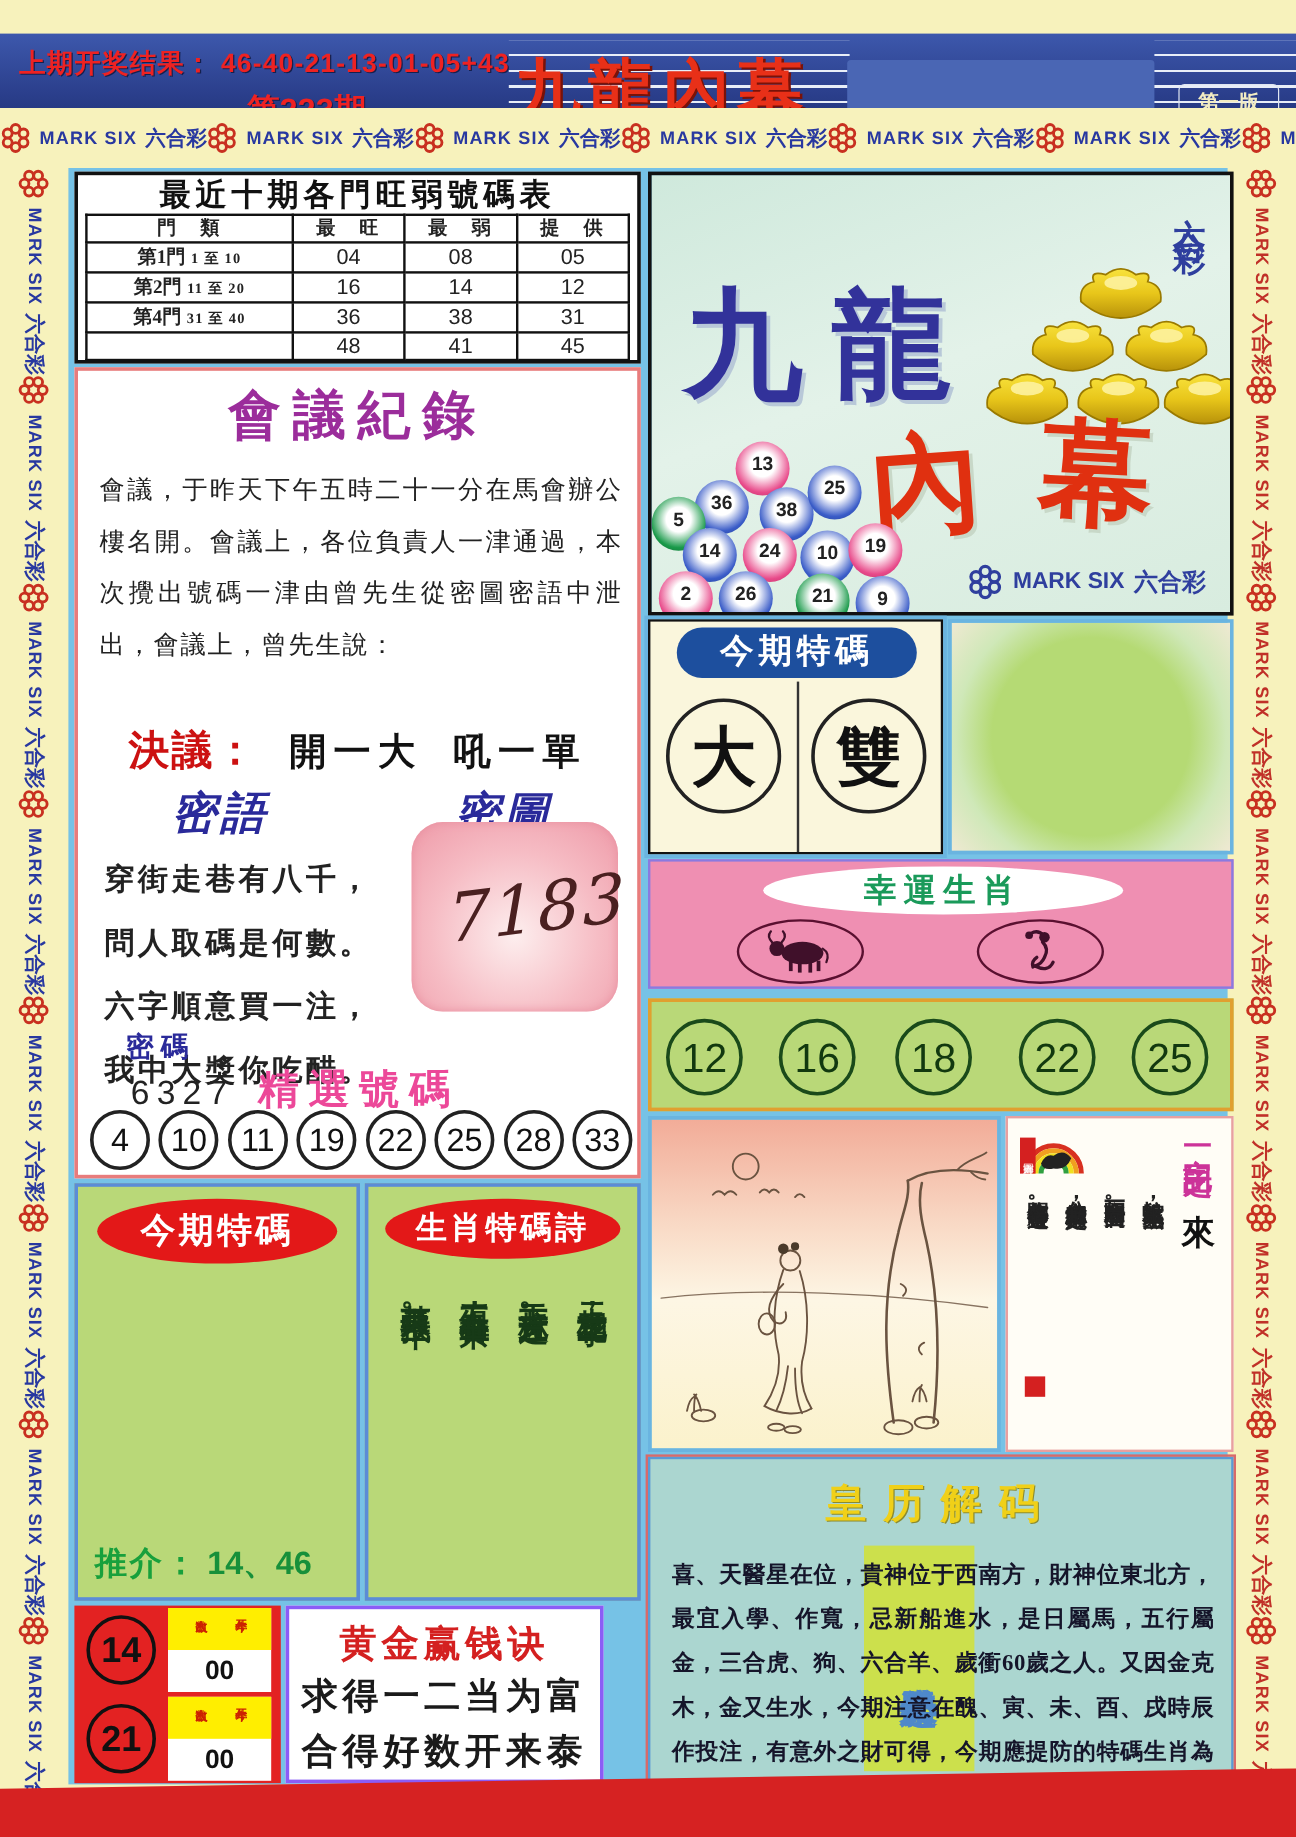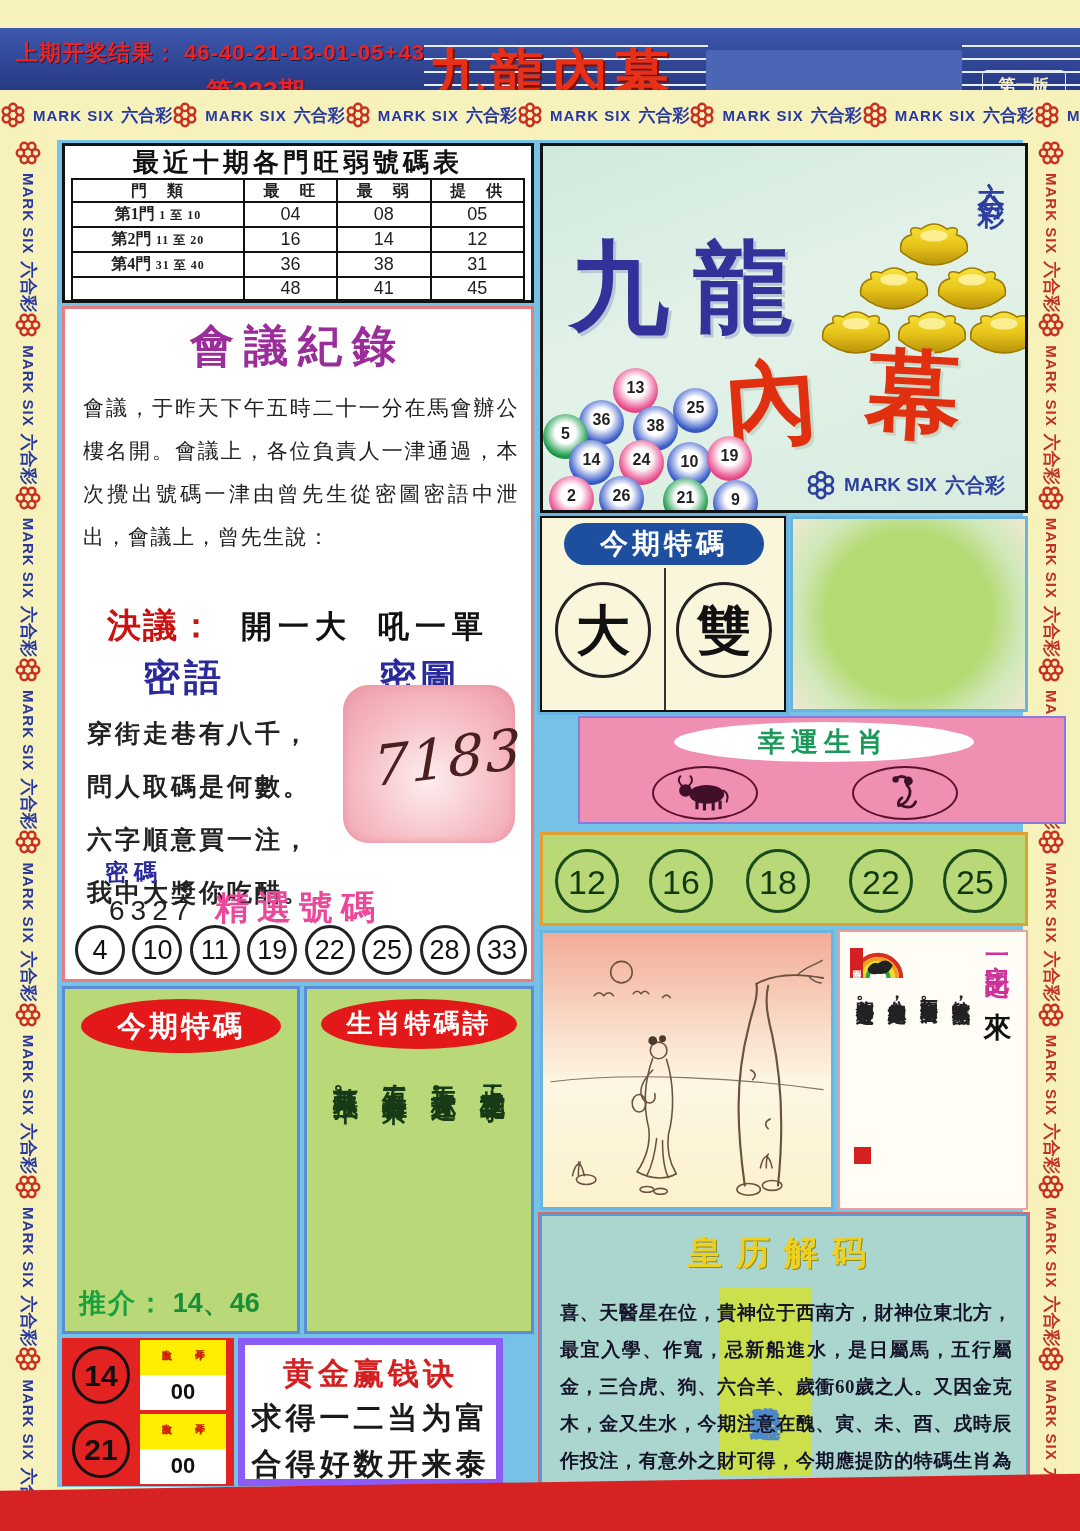--- a/index.html
+++ b/index.html
@@ -72,21 +72,21 @@
   .meet-body { position:absolute; left:18px; top:78px; width:436px;
                font-size:21px; line-height:43px; color:#222; letter-spacing:1.5px;
                text-align:justify; }
   .meet-quote { position:absolute; left:0; top:252px; width:100%; text-align:center;
                 font-size:28px; font-weight:bold; color:#111; letter-spacing:8px; }
   .meet-res { position:absolute; left:0; top:294px; width:100%; display:flex;
               justify-content:center; align-items:baseline; gap:26px; }
   .res-label { color:#cc1111; font-size:34px; font-weight:bold; letter-spacing:2px; }
   .res-val { color:#111; font-size:31px; font-weight:bold; letter-spacing:6px; }
   .meet-labels { position:absolute; left:0; top:344px; width:100%; display:flex;
-                 justify-content:space-between; padding:0 70px 0 78px; }
+                 justify-content:space-between; padding:0 70px 0 78px;font-style:italic; }
   .secret-lbl { color:#2a2a9a; font-size:37px; font-weight:bold; letter-spacing:4px; }
   .meet-poem { position:absolute; left:22px; top:398px; width:260px; }
   .meet-poem div { font-size:25px; font-weight:bold; color:#222; line-height:53px;
                    letter-spacing:3px; white-space:nowrap; }
   .hand-box { position:absolute; left:278px; top:376px; width:172px; height:158px;
               border-radius:26px;
               background:radial-gradient(circle at 50% 60%, #fdeeee 0%, #f6bcc4 55%, #ee9aa8 100%);
               box-shadow:inset 0 0 8px #e890a0; }
   .hand-code { position:absolute; left:30px; top:40px; font-size:56px; color:#4a2020;
                font-style:italic; font-family:"DejaVu Serif", serif;
@@ -131,21 +131,21 @@
   .hot-table { position:absolute; left:78px; top:2px; width:86px; height:70px;
                background:#fff; }
   .hot-yellow { width:100%; height:35px; background:#ffee00; display:flex;
                 justify-content:space-around; padding:2px 10px; }
   .hot-yellow span { writing-mode:vertical-rl; text-orientation:upright;
                      font-size:10px; color:#cc2200; font-weight:bold; line-height:1; }
   .hot-val { width:100%; height:35px; text-align:center; font-size:22px;
              font-weight:bold; color:#111; line-height:34px;
              font-family:"Liberation Sans", sans-serif; }
   .golden { left:181px; top:1198px; width:265px; height:148px; background:#fff;
-            border:7px solid #8b5cf6; text-align:center; }
+            border:3px solid #8b5cf6; text-align:center; }
   .golden-title { margin-top:8px; font-size:31px; font-weight:bold; color:#d42020;
                   letter-spacing:4px; }
   .golden-line { font-size:30px; font-weight:bold; color:#1a1a1a; letter-spacing:4px;
                  line-height:46px; }
 
   
   .logo { left:483px; top:3px; width:488px; height:370px; border:3px solid #111;
           background:linear-gradient(160deg,#cfe9dc 0%,#e3f2e9 45%,#d8ecdf 100%); }
   .logo-corner { position:absolute; right:16px; top:14px; writing-mode:vertical-rl;
                  text-orientation:upright; font-size:27px; font-weight:bold;
@@ -184,21 +184,21 @@
   .spec-divider { position:absolute; left:122px; top:50px; width:2px; height:142px; background:#333; }
   .spec-circle { position:absolute; top:64px; width:96px; height:96px; border:3px solid #222;
                  border-radius:50%; text-align:center; line-height:92px; font-size:54px;
                  font-weight:bold; color:#111; }
   .spec-l { left:13px; } .spec-r { left:134px; }
   .blob { left:733px; top:376px; width:238px; height:196px; border:3px solid #6ab4e0;
           background:radial-gradient(circle at 50% 50%, #b5da74 0 55%, #cfe8b8 75%, #efe9d2 100%); }
 
   
   .zodiac { left:483px; top:576px; width:488px; height:108px; background:#ef8fb2;
-            border:2px solid #8a7ae0;margin-left:38px; }
+            border:2px solid #8a7ae0; }
   .zodiac-oval { position:absolute; left:94px; top:4px; width:300px; height:40px;
                  background:#fff; border-radius:50%; text-align:center; color:#1a9a5a;
                  font-size:27px; font-weight:bold; line-height:40px; letter-spacing:6px; }
   .animal-oval { position:absolute; top:48px; width:106px; height:54px;
                  border:2px solid #5a1030; border-radius:50%; display:flex;
                  align-items:center; justify-content:center; }
   .animal-oval svg { width:80%; height:80%; }
   .ao-l { left:72px; } .ao-r { left:272px; }
   .luckynums { left:483px; top:692px; width:488px; height:94px; background:#b9d878;
                border:3px solid #e0a030; }

